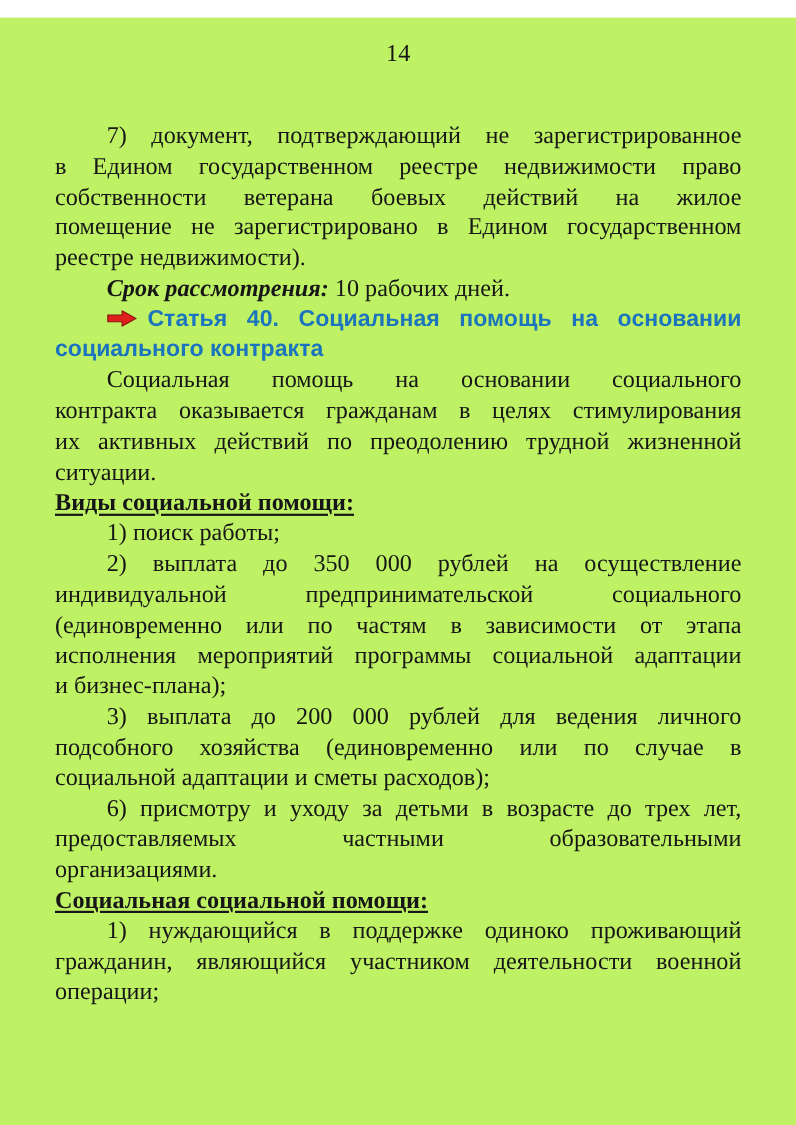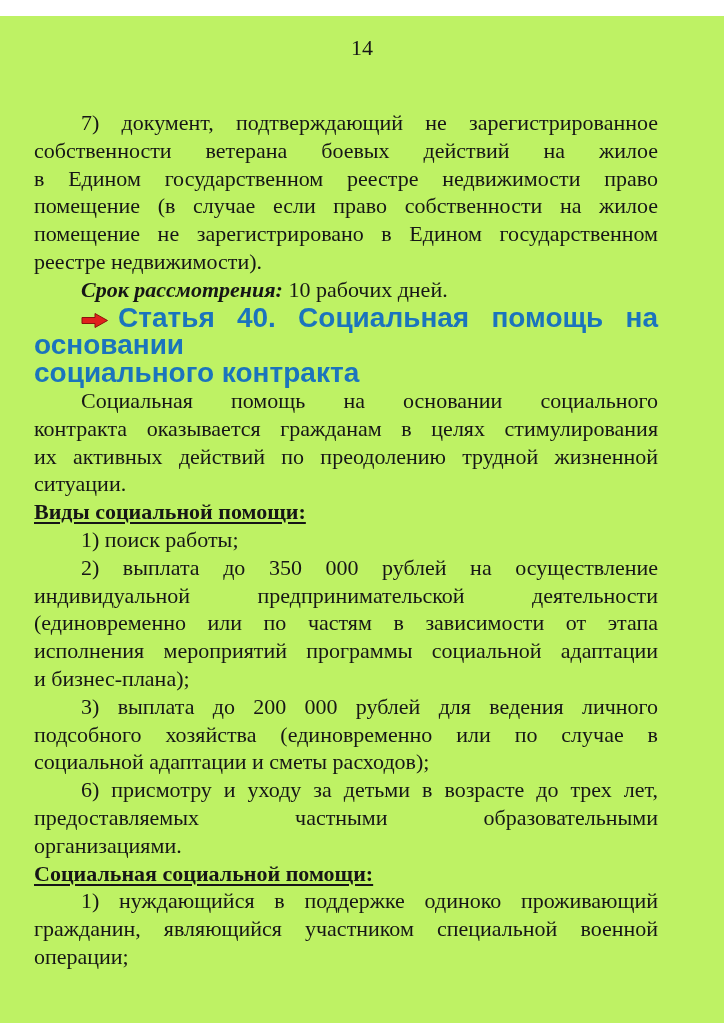--- a/index.html
+++ b/index.html
@@ -7,32 +7,32 @@
     position:relative; width:724px; height:1023px; background:#bef264;
     overflow:hidden;
     font-family:"Liberation Serif","DejaVu Serif",serif;
     color:#161616;
     margin-top:16px;
   }
   .pagenum {
     position:absolute; top:19px; left:0; width:100%;
     text-align:center; font-size:22px; line-height:26px;
   }
-  .content { position:absolute; left:34px; top:93px; width:624px; }
+  .content { position:absolute; left:50px; top:93px; width:624px; }
   .block { margin:0; padding:0; }
   .line {
     font-size:22px; line-height:27.8px;
     text-align:justify; text-align-last:justify;
     white-space:normal;
   }
   .line.last { text-align-last:auto; }
   .line.indent { text-indent:47px; }
   .blue-heading .line {
     font-family:"Liberation Sans","DejaVu Sans",sans-serif;
-    font-weight:bold; font-size:28px;
+    font-weight:bold; font-size:21px;
   }
   .bold-header .line {
     font-weight:bold;
     text-decoration:underline;
     text-decoration-thickness:2px;
     text-underline-offset:3px;
   }
   .italic { font-style:italic;font-weight:bold; }
   .arrow {
     display:inline-block; width:28px; height:15px;
@@ -42,23 +42,22 @@
   .footer-bar { position:absolute; left:0; bottom:0; width:724px; height:6px; }
 </style>
 </head>
 <body>
 
 <div class="page">
   <div class="pagenum">14</div>
   <div class="content">
       <div class="block paragraph">
         <div class="line indent"><span>7) документ, подтверждающий не зарегистрированное</span></div>
+        <div class="line"><span>в Едином государственном реестре недвижимости право</span></div>
         <div class="line"><span>собственности ветерана боевых действий на жилое</span></div>
-        <div class="line"><span>в Едином государственном реестре недвижимости право</span></div>
-        <div class="line"><span>помещение (в случае если право собственности на жилое</span></div>
         <div class="line"><span>помещение не зарегистрировано в Едином государственном</span></div>
         <div class="line last"><span>реестре недвижимости).</span></div>
       </div>
       <div class="block paragraph">
         <div class="line indent last"><span class="italic">Срок рассмотрения:</span><span> 10 рабочих дней.</span></div>
       </div>
       <div class="block blue-heading">
         <div class="line indent" style="color: rgb(27, 116, 189);"><span class="arrow"><svg viewBox="0 0 28 15" xmlns="http://www.w3.org/2000/svg">
               <polygon points="1,4.5 14,4.5 14,0.5 26.5,7.5 14,14.5 14,10.5 1,10.5" fill="#e0201c" stroke="#8c120e" stroke-width="1"></polygon>
             </svg></span><span>Статья 40. Социальная помощь на основании</span></div>
@@ -71,38 +70,38 @@
         <div class="line last"><span>ситуации.</span></div>
       </div>
       <div class="block bold-header">
         <div class="line last"><span>Виды социальной помощи:</span></div>
       </div>
       <div class="block paragraph">
         <div class="line indent last"><span>1) поиск работы;</span></div>
       </div>
       <div class="block paragraph">
         <div class="line indent"><span>2) выплата до 350&nbsp;000 рублей на осуществление</span></div>
-        <div class="line"><span>индивидуальной предпринимательской деятельности</span></div>
+        <div class="line"><span>индивидуальной предпринимательской социального</span></div>
         <div class="line"><span>(единовременно или по частям в зависимости от этапа</span></div>
         <div class="line"><span>исполнения мероприятий программы социальной адаптации</span></div>
         <div class="line last"><span>и бизнес-плана);</span></div>
       </div>
       <div class="block paragraph">
         <div class="line indent"><span>3) выплата до 200&nbsp;000 рублей для ведения личного</span></div>
         <div class="line"><span>подсобного хозяйства (единовременно или по случае в</span></div>
         <div class="line last"><span>социальной адаптации и сметы расходов);</span></div>
       </div>
       <div class="block paragraph">
         <div class="line indent"><span>6) присмотру и уходу за детьми в возрасте до трех лет,</span></div>
         <div class="line"><span>предоставляемых частными образовательными</span></div>
         <div class="line last"><span>организациями.</span></div>
       </div>
       <div class="block bold-header">
         <div class="line last"><span>Социальная социальной помощи:</span></div>
       </div>
       <div class="block paragraph">
         <div class="line indent"><span>1) нуждающийся в поддержке одиноко проживающий</span></div>
-        <div class="line"><span>гражданин, являющийся участником специальной военной</span></div>
+        <div class="line"><span>гражданин, являющийся участником деятельности военной</span></div>
         <div class="line last"><span>операции;</span></div>
       </div>
     </div>
   <div class="footer-bar" style="background: linear-gradient(90deg, rgb(127, 178, 224) 0%, rgb(47, 111, 189) 32%, rgb(156, 194, 232) 62%, rgb(196, 219, 241) 100%);"></div>
 </div>
 
 </body></html>

